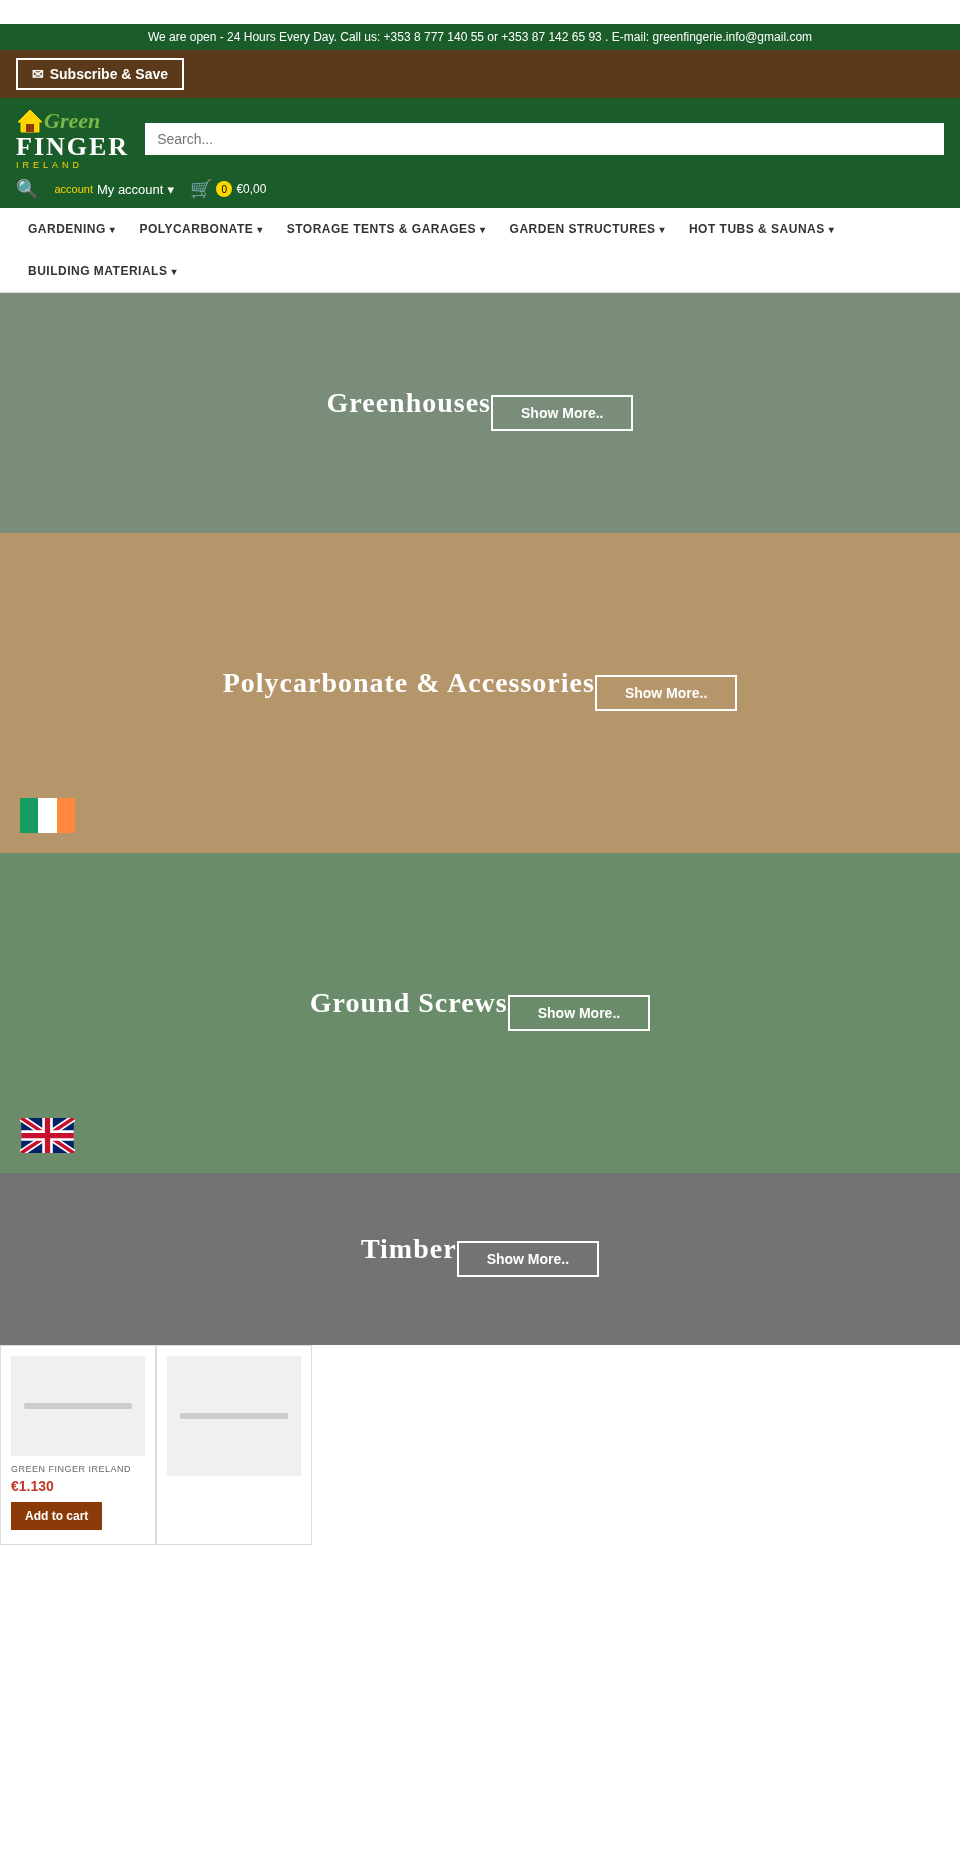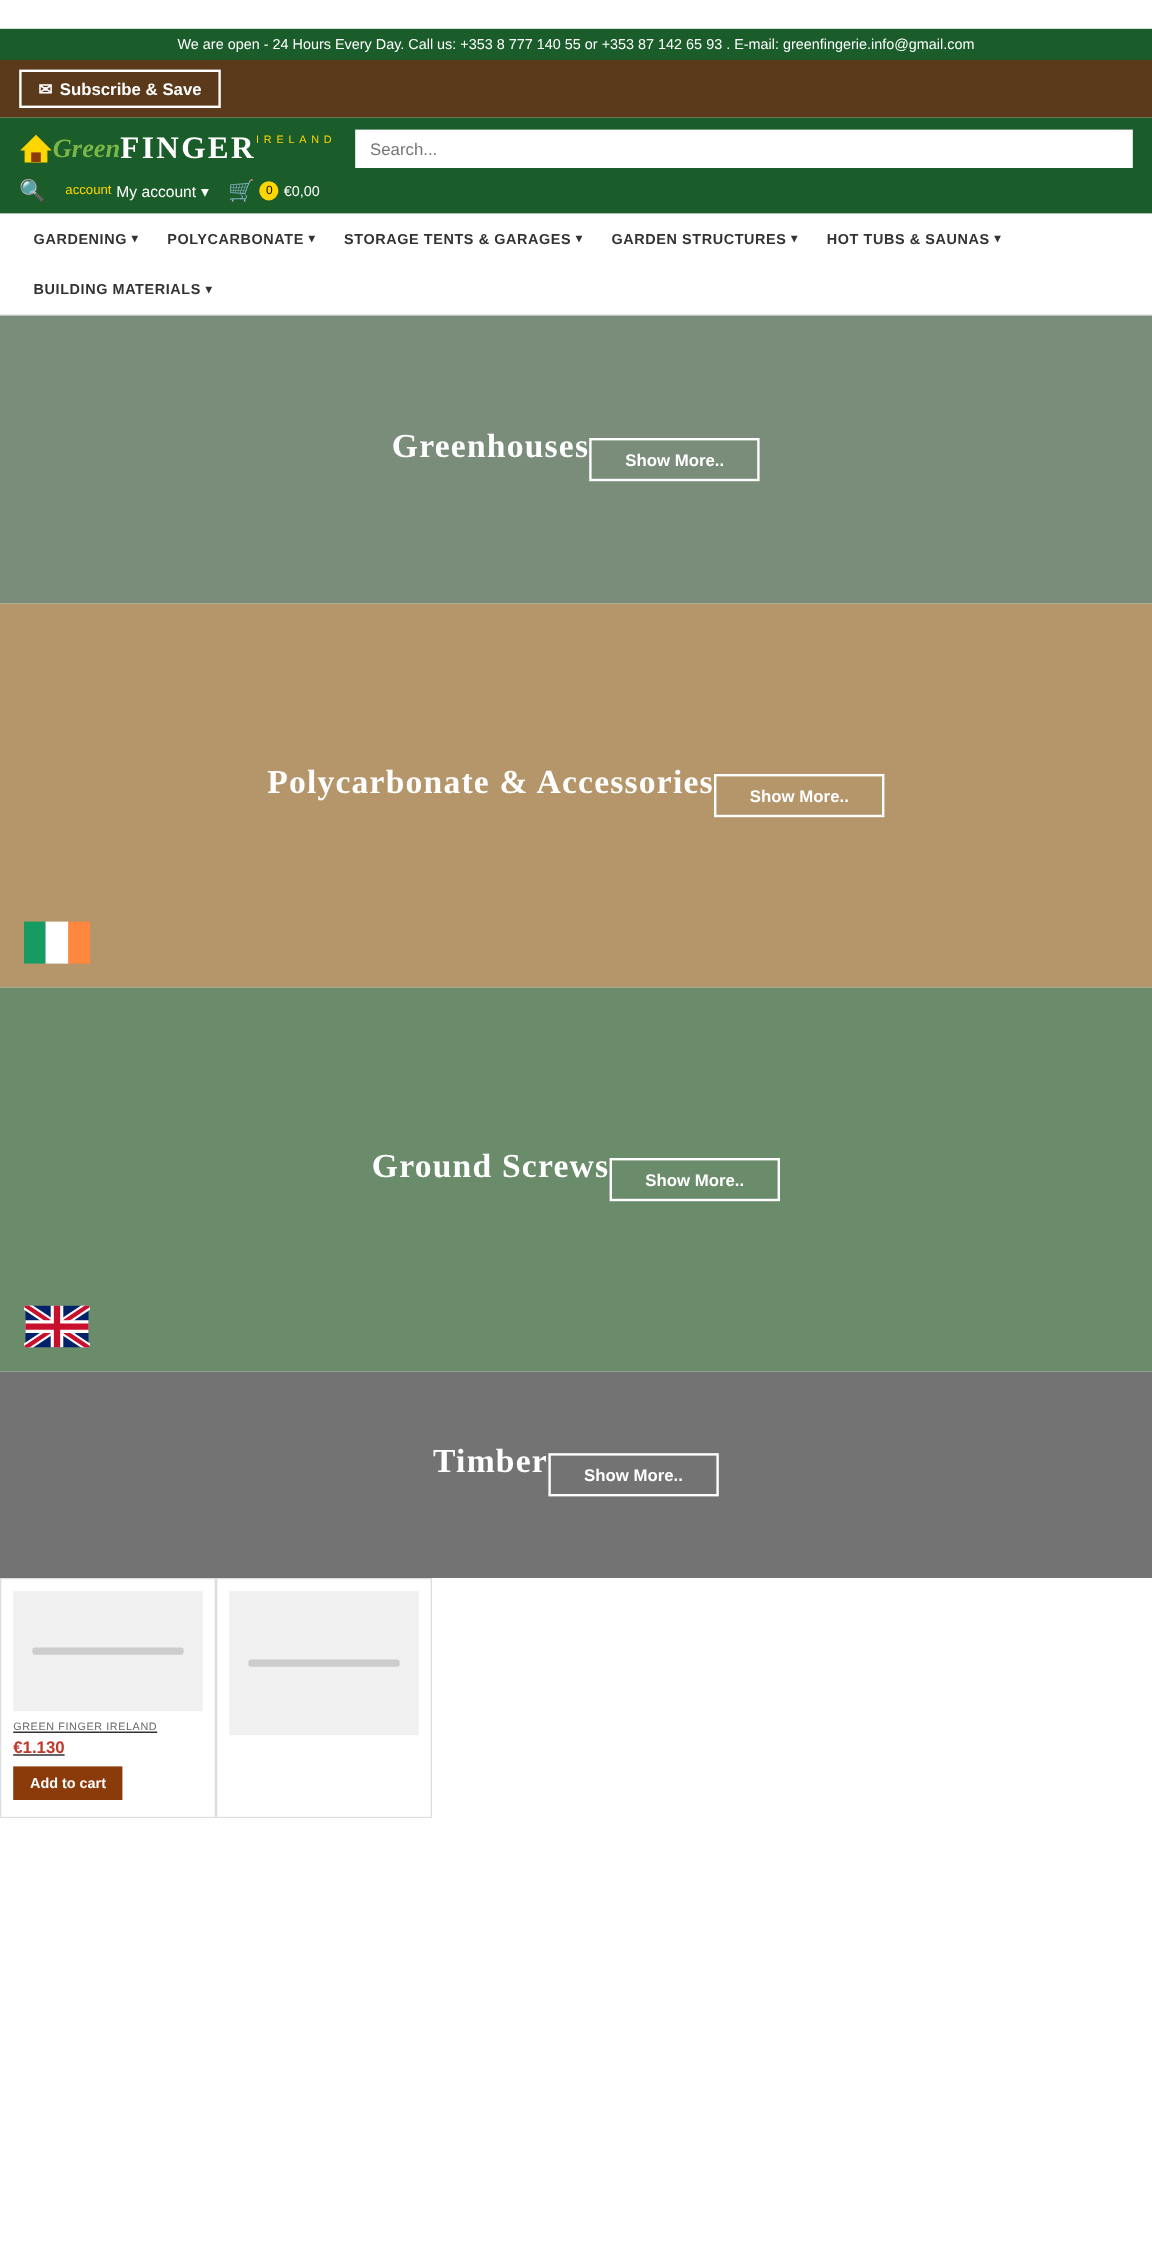--- a/index.html
+++ b/index.html
@@ -193,26 +193,25 @@
     
     .products-section {
       background: #fff;
       padding: 0;
     }
     .product-grid {
       display: flex;
       flex-wrap: wrap;
     }
     .product-card {
-      width: 180px;
+      width: 156px;
       border: 1px solid #ddd;
       margin: 0;
       padding: 10px;
       background: #fff;
-      text-decoration: underline;
     }
     .product-img-placeholder {
       width: 100%;
       height: 100px;
       background: #f0f0f0;
       margin-bottom: 8px;
       display: flex;
       align-items: center;
       justify-content: center;
     }
@@ -247,21 +246,21 @@
       color: #fff;
       border: none;
       padding: 7px 14px;
       font-size: 12px;
       cursor: pointer;
       font-weight: bold;
     }
 
     .logo-container {
       display: flex;
-      flex-direction: row;
+      flex-direction: column;
       align-items: flex-start;
       justify-content: center;
     }
   </style>
 </head>
 <body>
 
 <div class="top-bar">
   <span>We are open - 24 Hours Every Day. Call us: +353 8 777 140 55 or +353 87 142 65 93 . E-mail: greenfingerie.info@gmail.com</span>
 </div>

